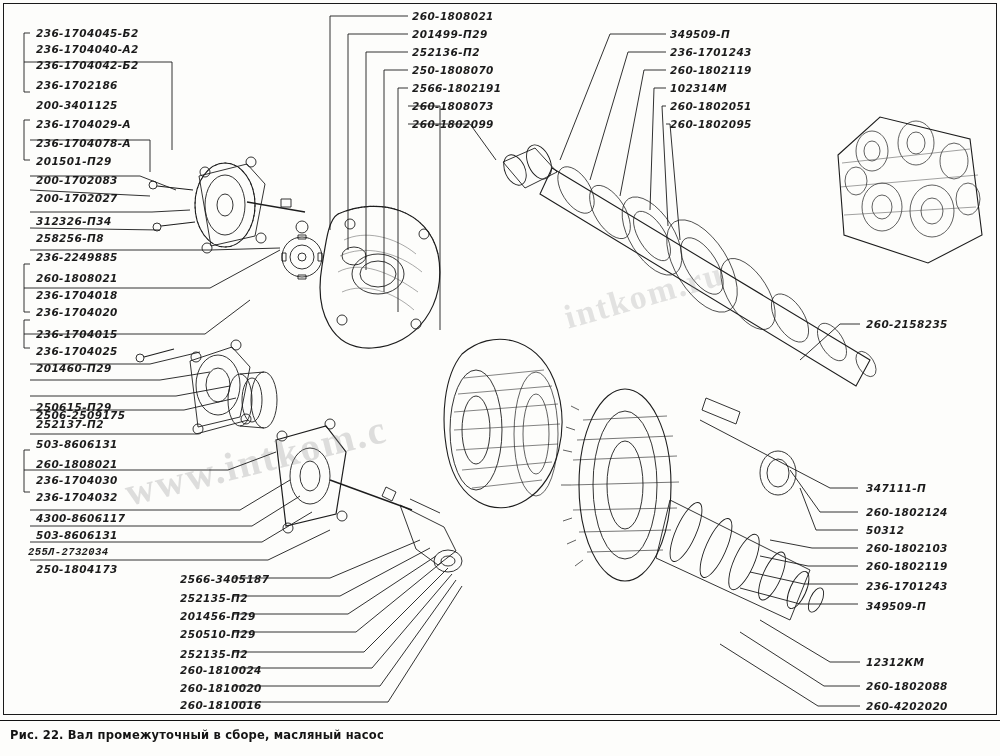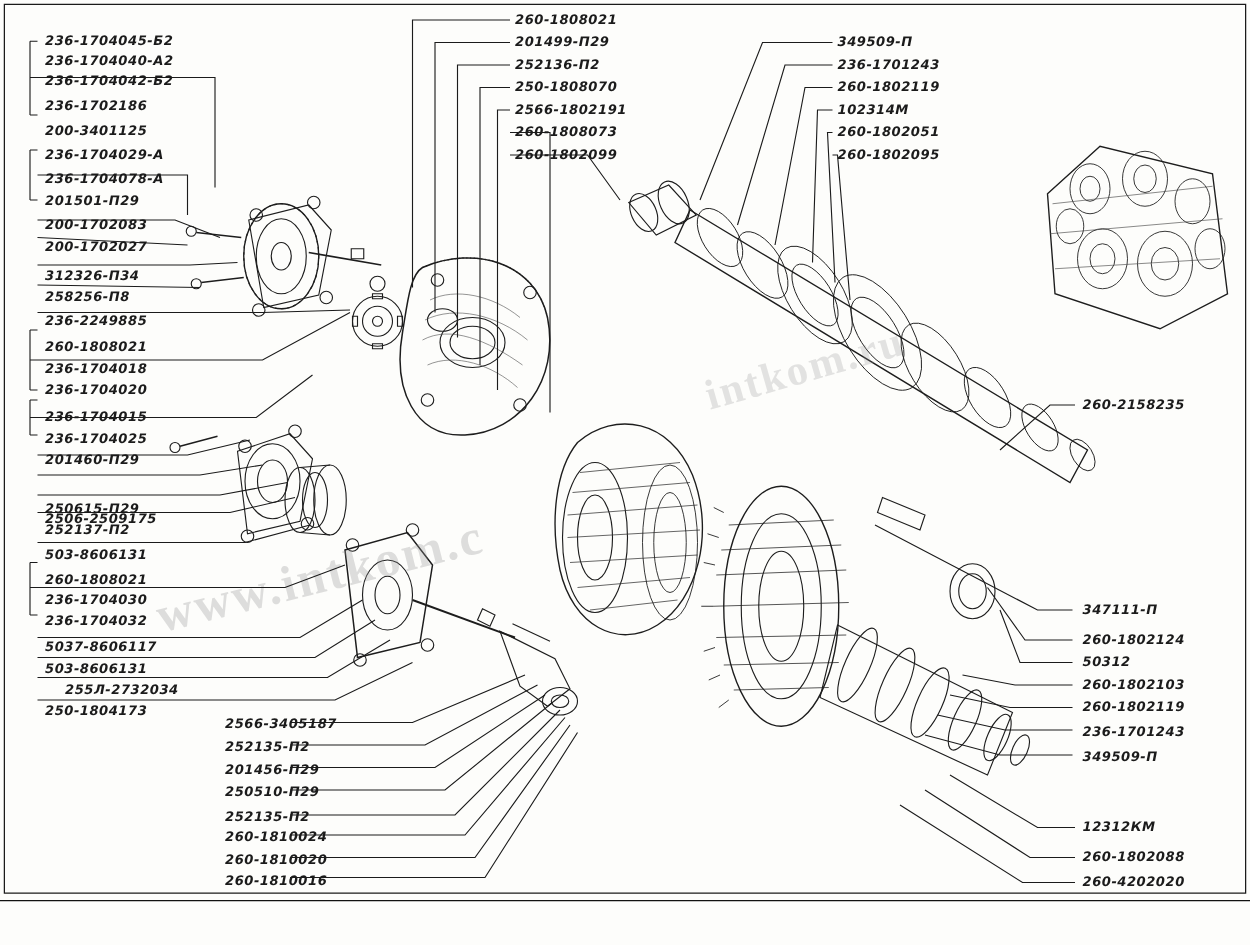--- a/index.html
+++ b/index.html
@@ -379,23 +379,23 @@
       <div class="label" style="left:36px; top:328px;">236-1704015</div>
       <div class="label" style="left:36px; top:345px;">236-1704025</div>
       <div class="label" style="left:36px; top:362px;">201460-П29</div>
       <div class="label" style="left:36px; top:381px;margin-top:28px;">2506-2509175</div>
       <div class="label" style="left:36px; top:401px;">250615-П29</div>
       <div class="label" style="left:36px; top:418px;">252137-П2</div>
       <div class="label" style="left:36px; top:438px;">503-8606131</div>
       <div class="label" style="left:36px; top:458px;">260-1808021</div>
       <div class="label" style="left:36px; top:474px;">236-1704030</div>
       <div class="label" style="left:36px; top:491px;">236-1704032</div>
-      <div class="label" style="left:36px; top:512px;">5037-8606117</div>
+      <div class="label" style="left:36px; top:512px;">4300-8606117</div>
       <div class="label" style="left:36px; top:529px;">503-8606131</div>
-      <div class="label" style="left:52px; top:546px;">255Л-2732034</div>
+      <div class="label" style="left:28px; top:546px;font-family:Liberation Mono, monospace;">255Л-2732034</div>
       <div class="label" style="left:36px; top:563px;">250-1804173</div>
     </div>
 
     <div>
       <div class="label" style="left:180px; top:573px;">2566-3405187</div>
       <div class="label" style="left:180px; top:592px;">252135-П2</div>
       <div class="label" style="left:180px; top:610px;">201456-П29</div>
       <div class="label" style="left:180px; top:628px;">250510-П29</div>
       <div class="label" style="left:180px; top:648px;">252135-П2</div>
       <div class="label" style="left:180px; top:664px;">260-1810024</div>
@@ -433,13 +433,14 @@
       <div class="label" style="left:866px; top:600px;">349509-П</div>
     </div>
 
     <div>
       <div class="label" style="left:866px; top:656px;">12312КМ</div>
       <div class="label" style="left:866px; top:680px;">260-1802088</div>
       <div class="label" style="left:866px; top:700px;">260-4202020</div>
     </div>
   </div>
 
+  <div id="caption">Рис. 22. Вал промежуточный в сборе, масляный насос</div>
 </div>
 
 </body></html>

